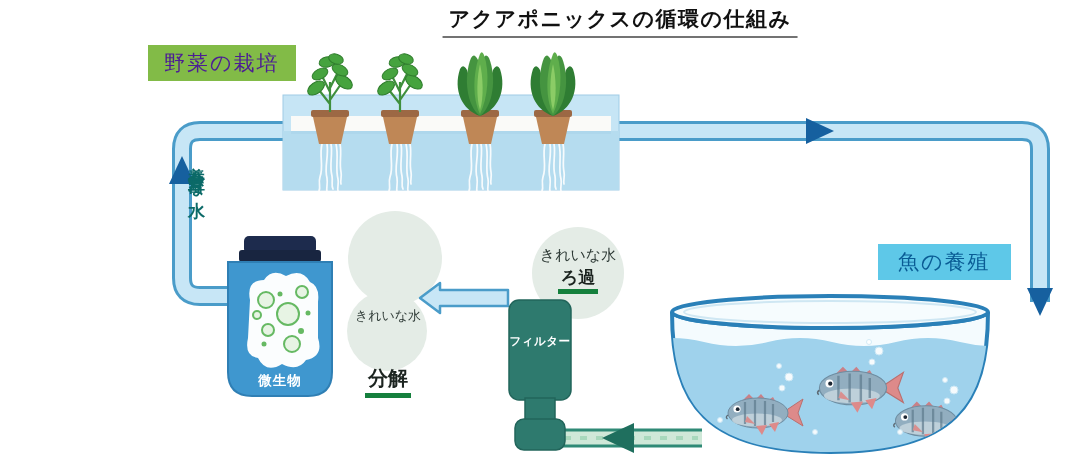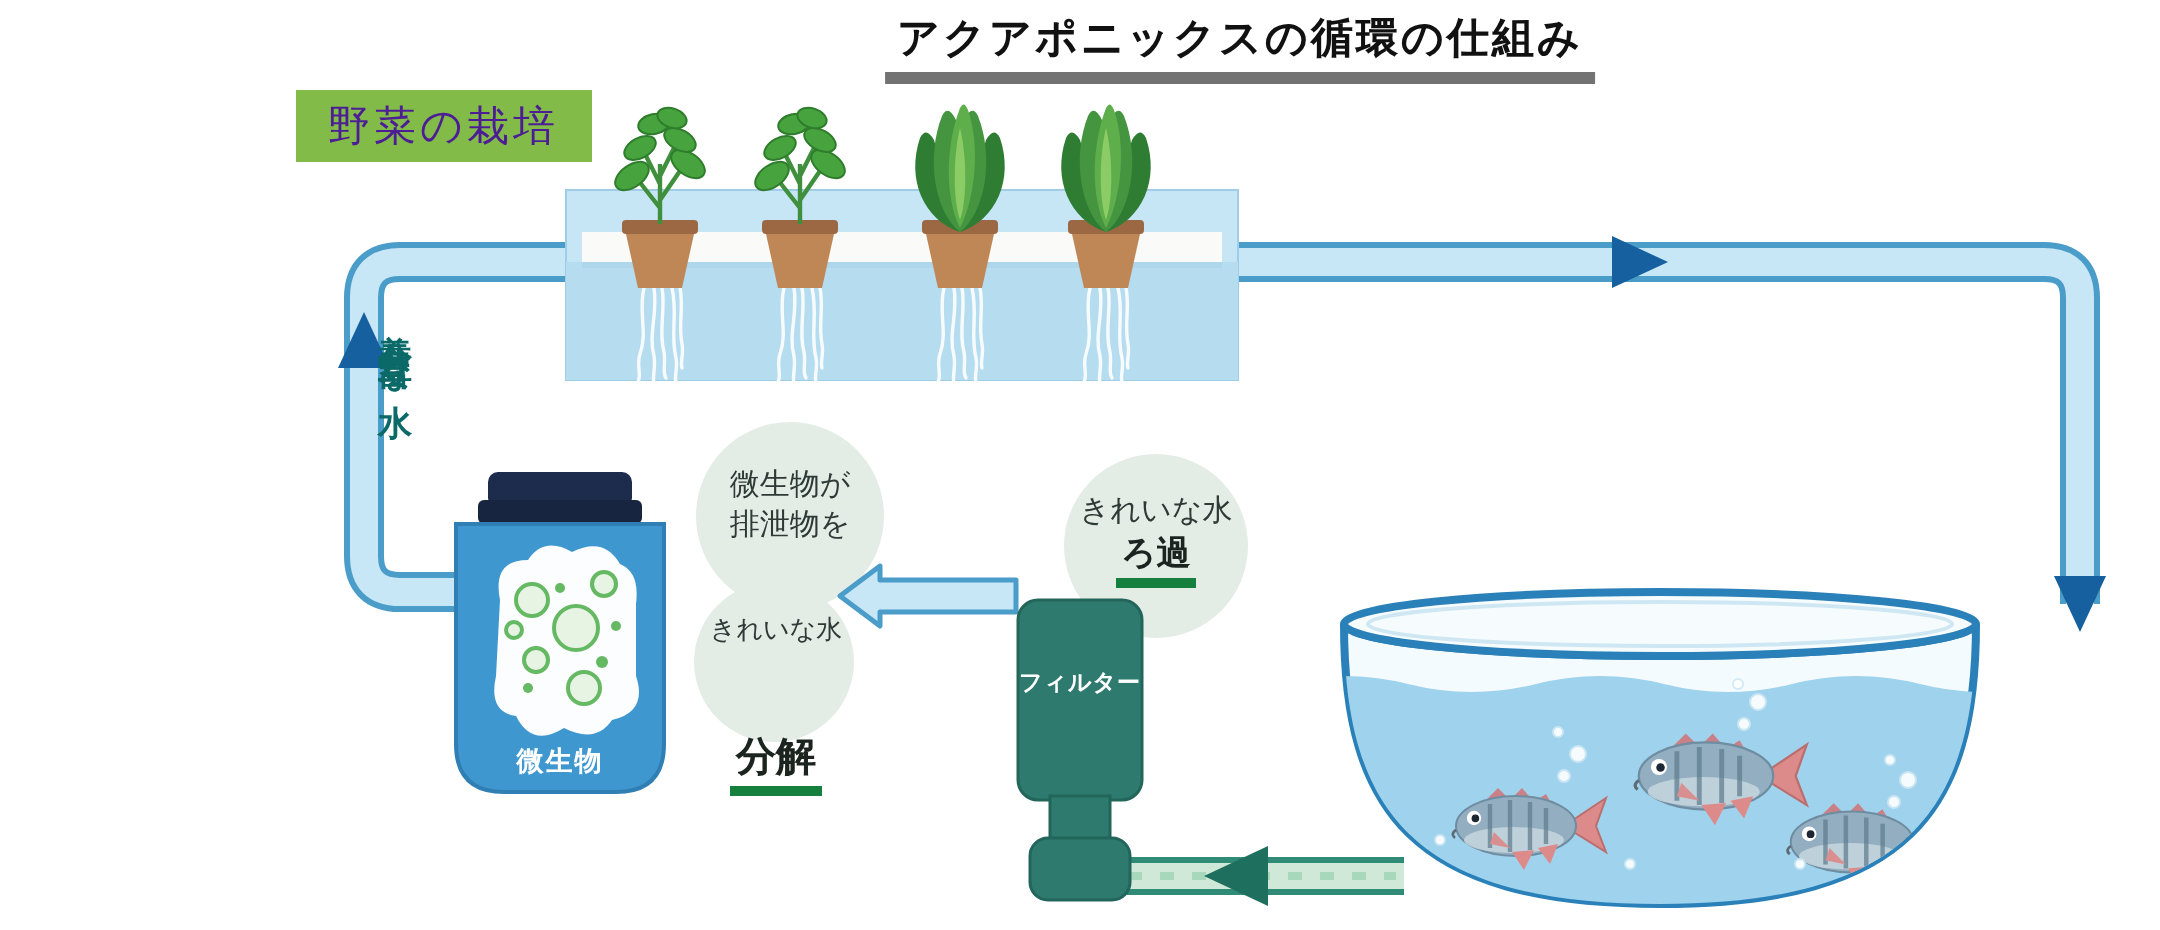--- a/index.html
+++ b/index.html
@@ -6,21 +6,21 @@
   .stage {
     position:relative; width:1080px; height:465px; background:#ffffff;
     font-family:"DejaVu Sans","Liberation Sans",sans-serif; overflow:hidden;
   }
   .stage svg.canvas { position:absolute; left:0; top:0; z-index:1; }
   .overlay { position:absolute; z-index:2; white-space:nowrap; }
 
   .t-title {
     left:620px; top:5px; transform:translateX(-50%);
     font-size:21px; font-weight:bold; color:#111;
-    border-bottom:6px solid #737373; padding:0 6px 3px; letter-spacing:1.5px;
+    border-bottom:2px solid #737373; padding:0 6px 3px; letter-spacing:1.5px;
   }
   .t-veg {
     left:148px; top:45px; background:#82bb47; color:#4c1d95;
     font-size:21px; padding:4px 16px; letter-spacing:2px;
   }
   .t-clean {
     left:702px; top:94px; color:#1669a9; font-size:20px;
     font-weight:bold; letter-spacing:2px;
   }
   .t-fishbadge {
@@ -202,32 +202,29 @@
           <circle cx="308" cy="313" r="2.5"></circle>
     </g>
   </g>
 </svg>
 
 <div class="overlay t-title">アクアポニックスの循環の仕組み</div>
 
 <div class="overlay t-veg">野菜の栽培</div>
 
 
+<div class="overlay t-fishbadge">魚の養殖</div>
 
 <div class="overlay t-nutrient">養分豊富な水</div>
 
 <div class="overlay anno t-filtration">
   <div><span>きれいな水</span></div>
   <div class="big"><span class="u-green">ろ過</span></div>
 </div>
 
-<div class="overlay anno t-microbe">
-  <div><span>微生物が</span></div>
-  <div><span>排泄物を</span></div>
-</div>
 
 <div class="overlay anno t-decomp">
   <div><span>きれいな水</span></div>
   <div class="big"><span class="u-green">分解</span></div>
 </div>
 
 <div class="overlay t-filterlabel">フィルター</div>
 
 <div class="overlay t-jarlabel">微生物</div>
 

